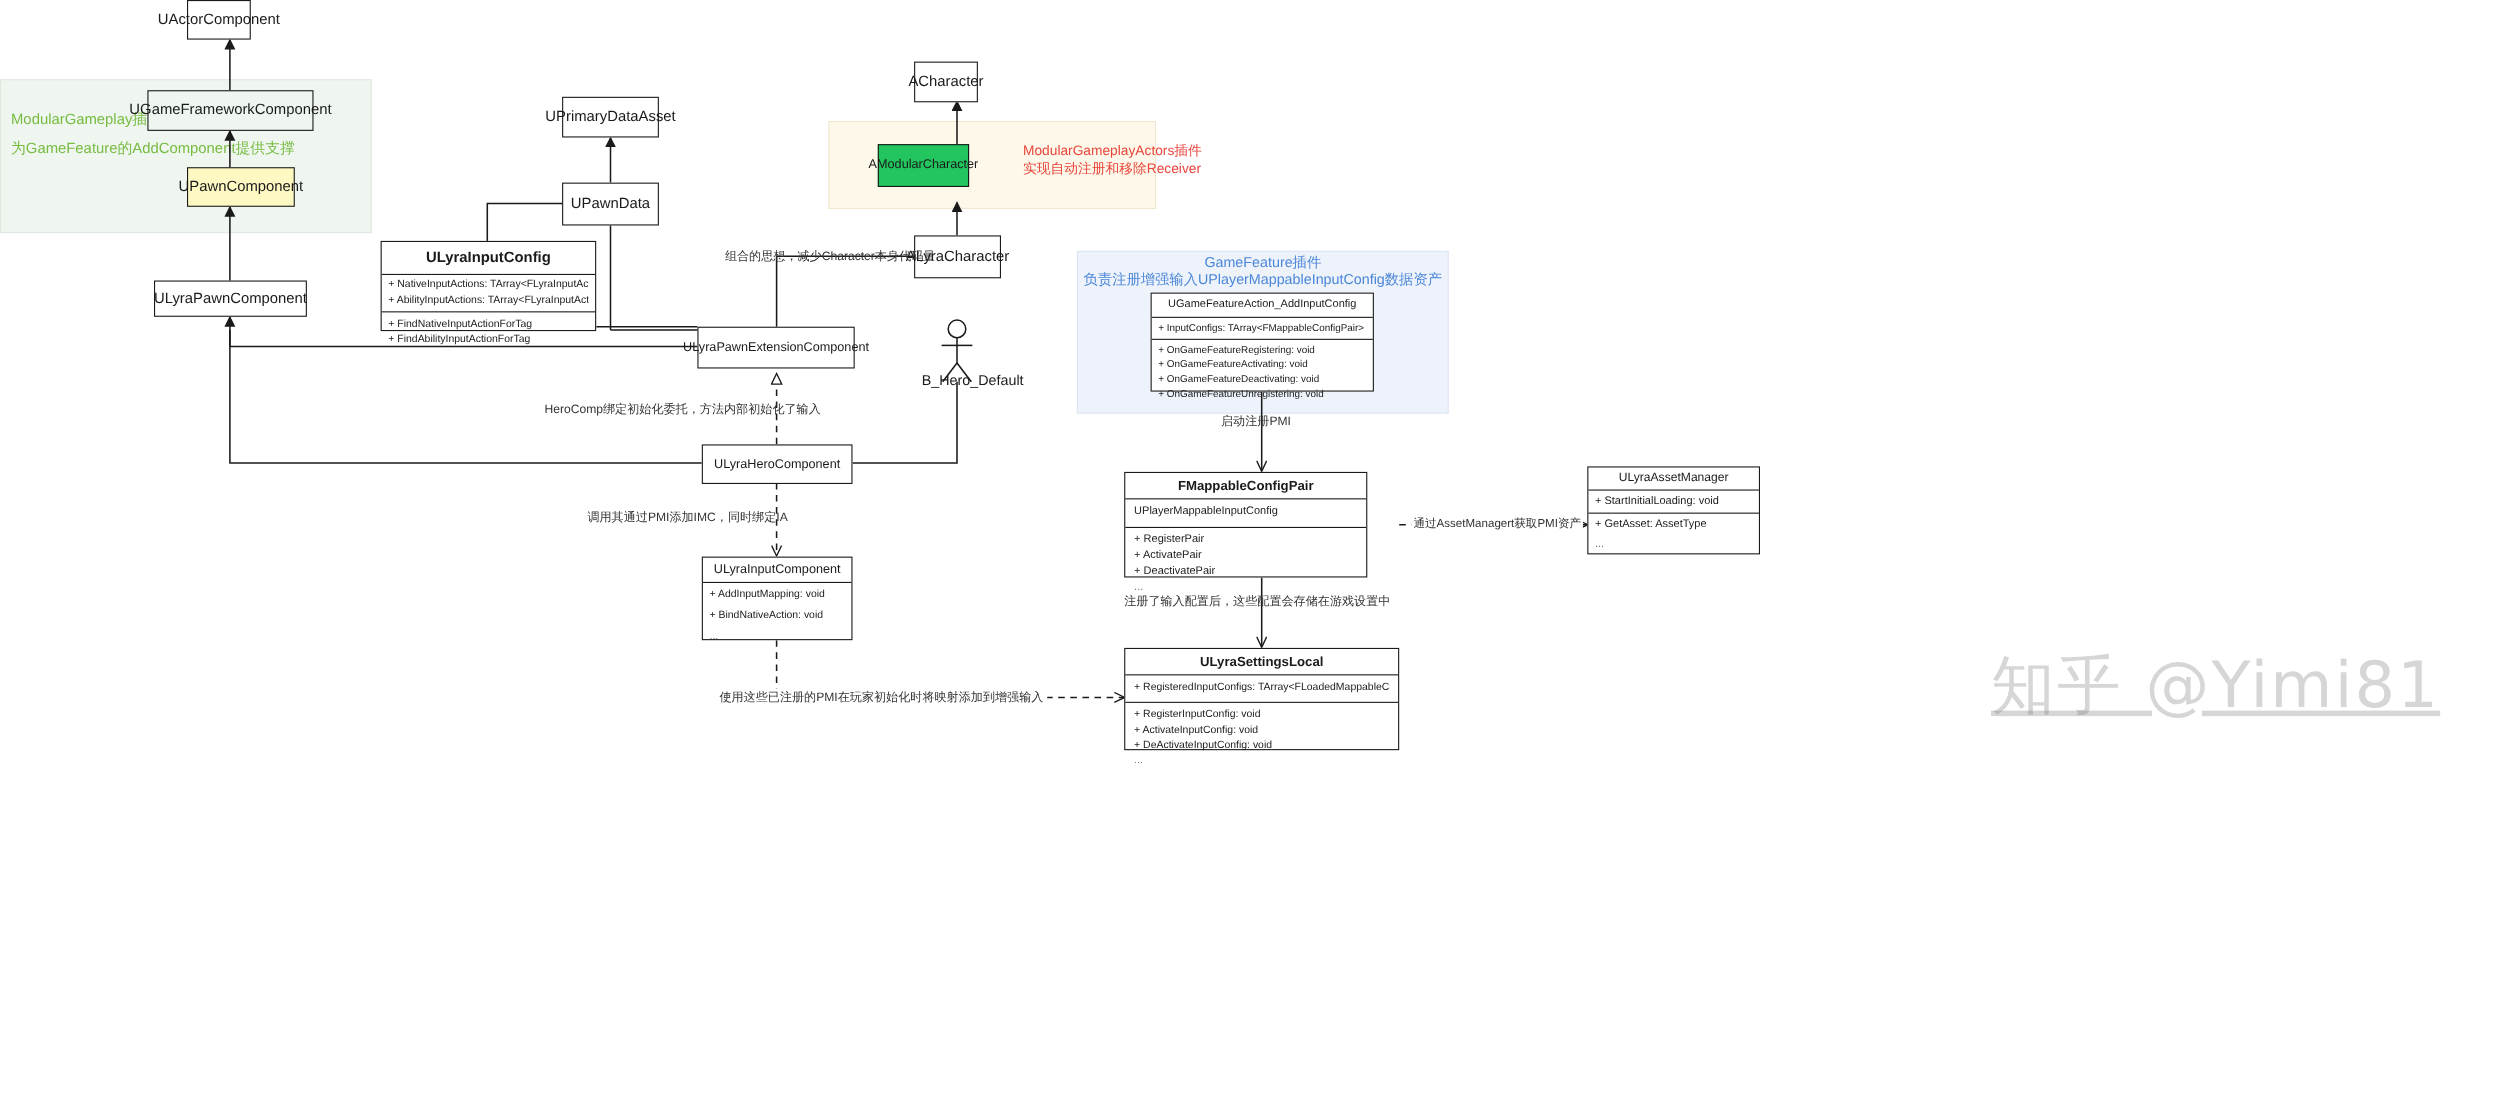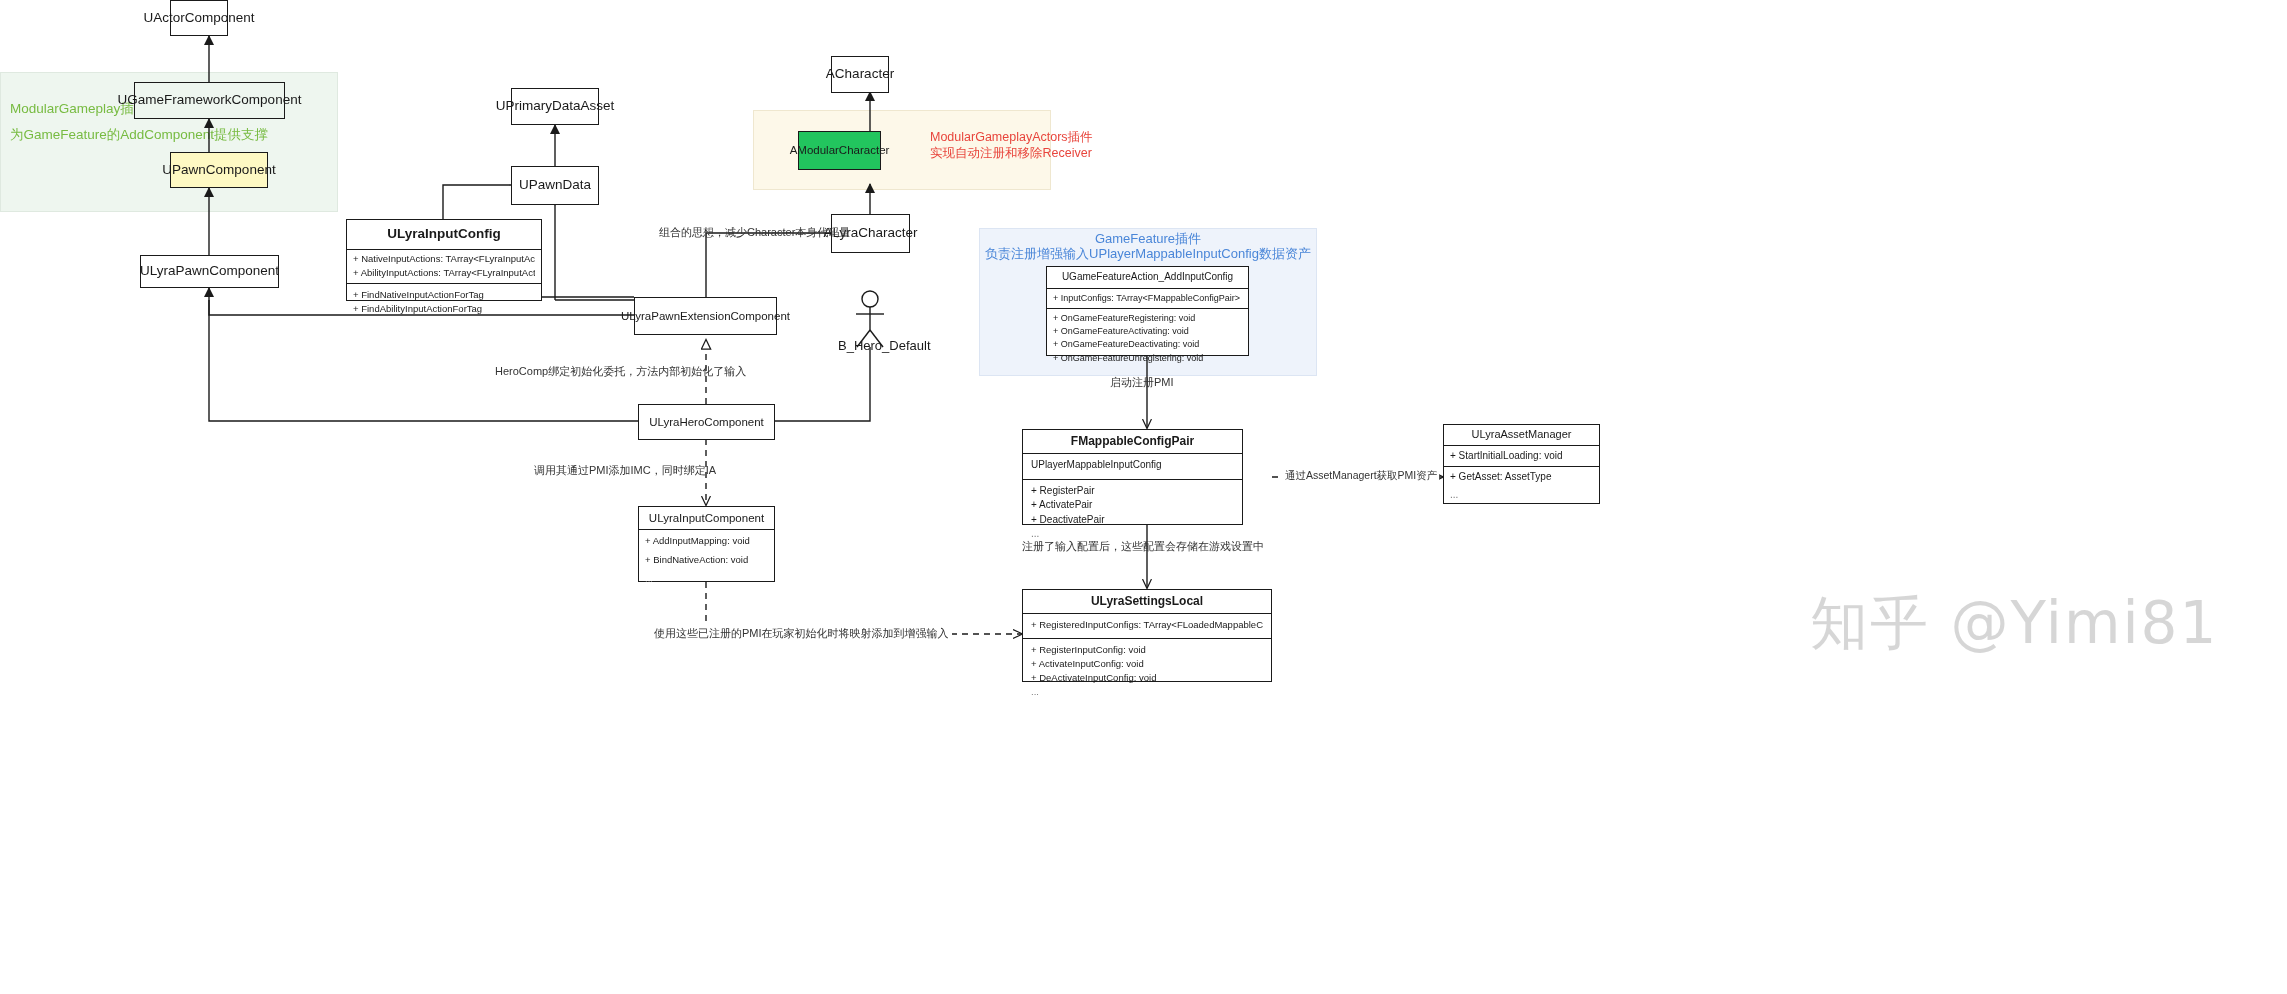--- a/index.html
+++ b/index.html
@@ -93,20 +93,21 @@
 
   
   .watermark {
     position: absolute;
     font-size: 58px;
     color: rgba(120,120,120,0.30);
     white-space: nowrap;
     letter-spacing: 2px;
     font-family: "DejaVu Sans", sans-serif;
     pointer-events: none;
+    text-decoration: underline;
   }
 </style>
 </head>
 <body>
 
 <div id="canvas">
 
   <div class="region green" style="left:0px; top:72px; width:338px; height:140px;"></div>
   <div class="region cream" style="left:753px; top:110px; width:298px; height:80px;"></div>
   <div class="region blue" style="left:979px; top:228px; width:338px; height:148px;"></div>

